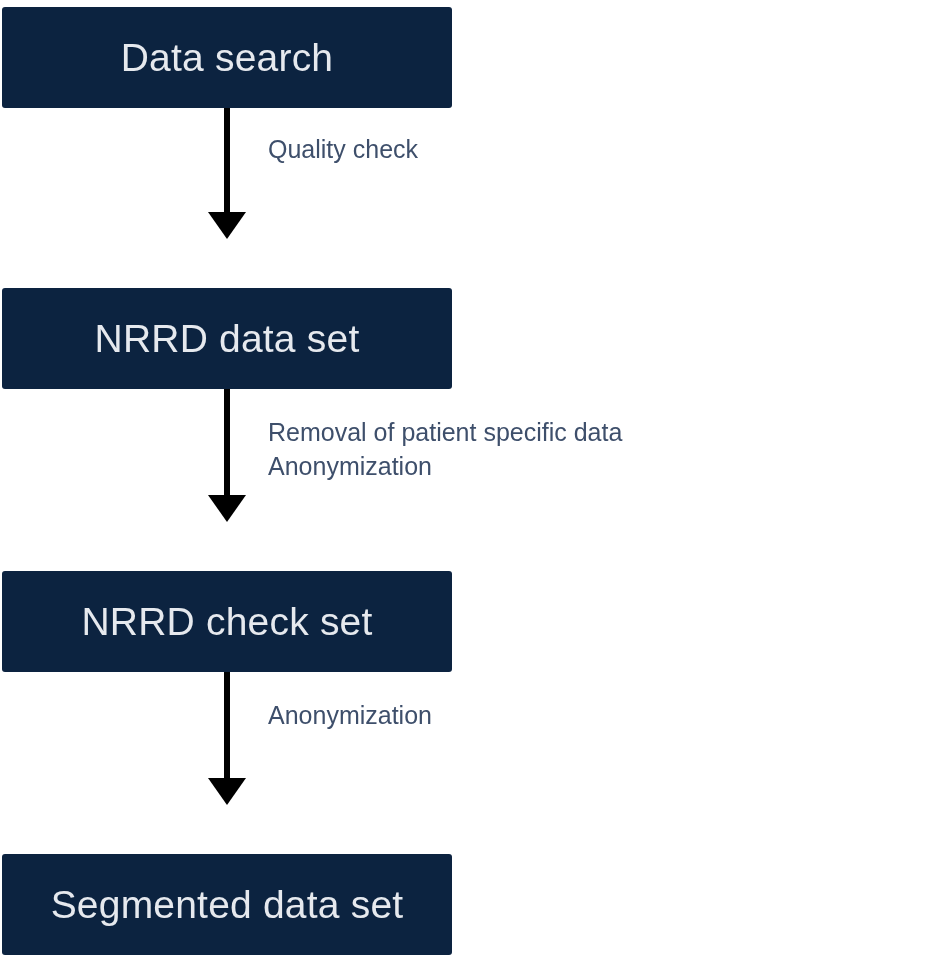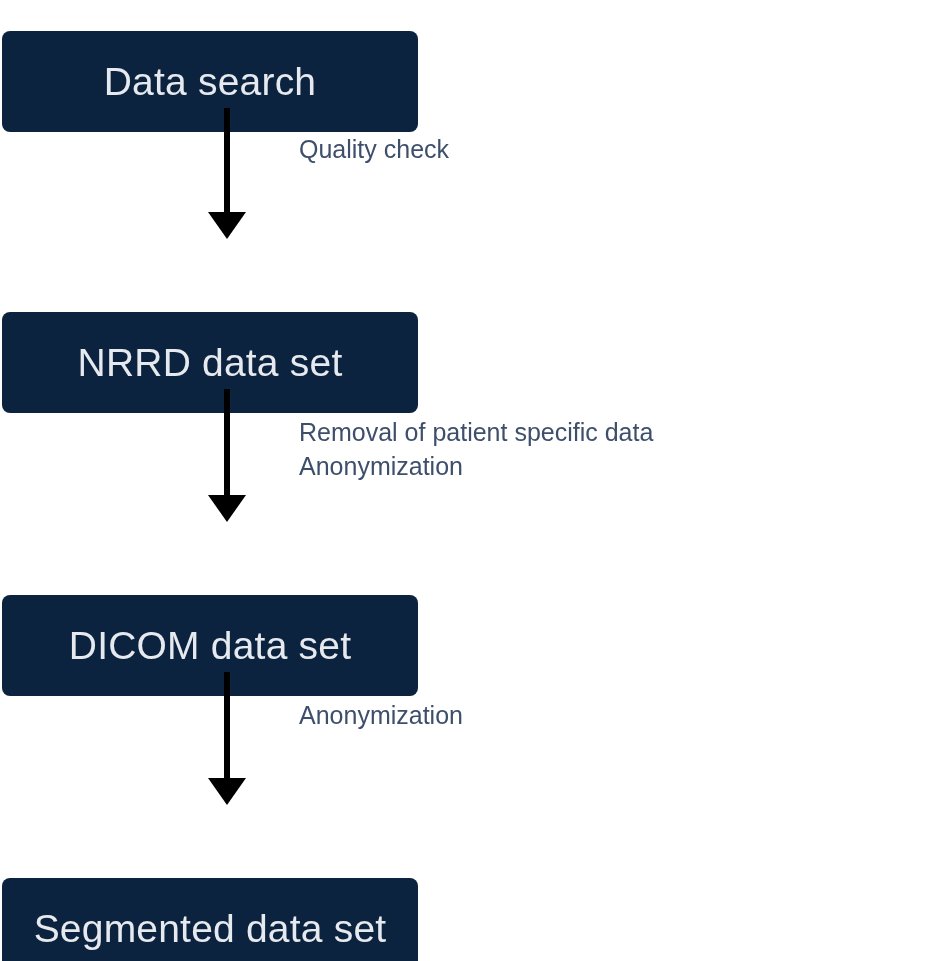--- a/index.html
+++ b/index.html
@@ -16,29 +16,28 @@
     width: 950px;
     height: 961px;
     background: #ffffff;
     overflow: hidden;
   }
 
   
   .node {
     position: absolute;
     left: 2px;
-    width: 416px;
+    width: 450px;
     height: 101px;
     background: #0c2340;
-    border-radius: 8px;
+    border-radius: 3px;
     display: flex;
     align-items: center;
     justify-content: center;
     box-sizing: border-box;
-    margin-top: 24px;
   }
   .node-label {
     color: #e6e9ee;
     font-family: "Liberation Sans", sans-serif;
     font-size: 39px;
     font-weight: 400;
     line-height: 1;
     letter-spacing: 0.2px;
     white-space: nowrap;
   }
@@ -66,21 +65,20 @@
   
   .edge-label {
     position: absolute;
     left: 268px;
     color: #3e4f6b;
     font-family: "Liberation Sans", sans-serif;
     font-size: 25px;
     font-weight: 400;
     line-height: 34px;
     white-space: nowrap;
-    margin-left: 31px;
   }
   .edge-label .line { display: block; }
 
   .edge-label-1 { top: 132px; }
   .edge-label-2 { top: 415px; }
   .edge-label-3 { top: 698px; }
 </style>
 </head>
 <body>
 
@@ -111,21 +109,21 @@
       <polygon points="1,106 39,106 20,133" fill="#000000"></polygon>
     </svg>
   </div>
 
   <div class="edge-label edge-label-2">
     <span class="line">Removal of patient specific data</span>
     <span class="line">Anonymization</span>
   </div>
 
   <div class="node node-3">
-    <span class="node-label">DICOM data set</span>
+    <span class="node-label">NRRD check set</span>
   </div>
 
   <div class="arrow arrow-3">
     <svg class="arrow-svg" viewBox="0 0 40 134" preserveAspectRatio="none">
       <rect x="17" y="0" width="6" height="109" fill="#000000"></rect>
       <polygon points="1,106 39,106 20,133" fill="#000000"></polygon>
     </svg>
   </div>
 
   <div class="edge-label edge-label-3">

